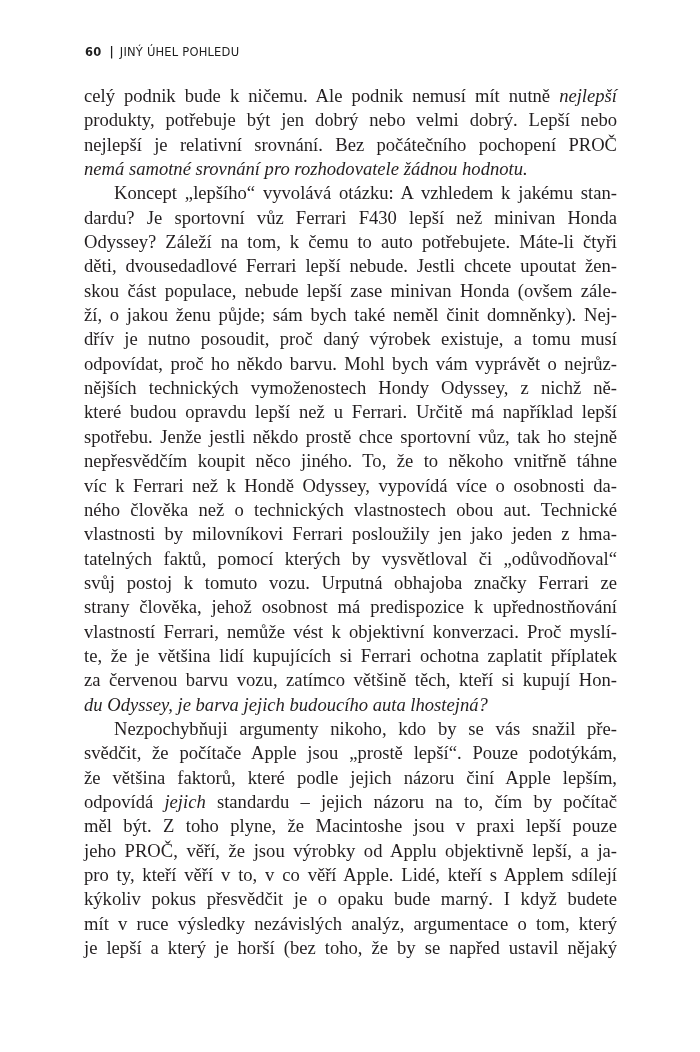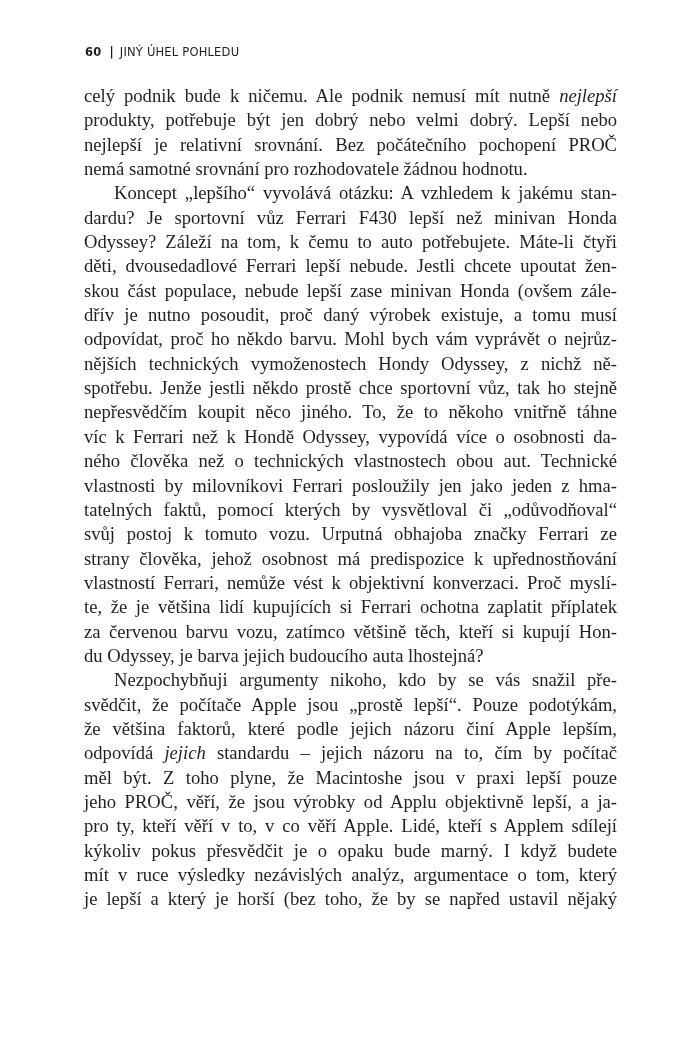--- a/index.html
+++ b/index.html
@@ -52,20 +52,21 @@
     }
     .line {
       display: block;
       white-space: nowrap;
       text-align: justify;
       text-align-last: justify;
       height: 24.35px;
     }
     .line.last {
       text-align-last: left;
+      font-style: italic;
     }
     .line.indent {
       padding-left: 30px;
     }
     em { font-style: italic; }
   </style>
 </head>
 <body>
 
 <div class="page">
@@ -79,23 +80,25 @@
         <span class="line">produkty, potřebuje být jen dobrý nebo velmi dobrý. Lepší nebo</span>
         <span class="line">nejlepší je relativní srovnání. Bez počátečního pochopení PROČ</span>
         <span class="line last">nemá samotné srovnání pro rozhodovatele žádnou hodnotu.</span>
       </div>
       <div>
         <span class="line indent">Koncept „lepšího“ vyvolává otázku: A vzhledem k jakému stan-</span>
         <span class="line">dardu? Je sportovní vůz Ferrari F430 lepší než minivan Honda</span>
         <span class="line">Odyssey? Záleží na tom, k čemu to auto potřebujete. Máte-li čtyři</span>
         <span class="line">děti, dvousedadlové Ferrari lepší nebude. Jestli chcete upoutat žen-</span>
         <span class="line">skou část populace, nebude lepší zase minivan Honda (ovšem zále-</span>
+        <span class="line">ží, o jakou ženu půjde; sám bych také neměl činit domněnky). Nej-</span>
         <span class="line">dřív je nutno posoudit, proč daný výrobek existuje, a tomu musí</span>
         <span class="line">odpovídat, proč ho někdo barvu. Mohl bych vám vyprávět o nejrůz-</span>
         <span class="line">nějších technických vymoženostech Hondy Odyssey, z nichž ně-</span>
+        <span class="line">které budou opravdu lepší než u Ferrari. Určitě má například lepší</span>
         <span class="line">spotřebu. Jenže jestli někdo prostě chce sportovní vůz, tak ho stejně</span>
         <span class="line">nepřesvědčím koupit něco jiného. To, že to někoho vnitřně táhne</span>
         <span class="line">víc k Ferrari než k Hondě Odyssey, vypovídá více o osobnosti da-</span>
         <span class="line">ného člověka než o technických vlastnostech obou aut. Technické</span>
         <span class="line">vlastnosti by milovníkovi Ferrari posloužily jen jako jeden z hma-</span>
         <span class="line">tatelných faktů, pomocí kterých by vysvětloval či „odůvodňoval“</span>
         <span class="line">svůj postoj k tomuto vozu. Urputná obhajoba značky Ferrari ze</span>
         <span class="line">strany člověka, jehož osobnost má predispozice k upřednostňování</span>
         <span class="line">vlastností Ferrari, nemůže vést k objektivní konverzaci. Proč myslí-</span>
         <span class="line">te, že je většina lidí kupujících si Ferrari ochotna zaplatit příplatek</span>

